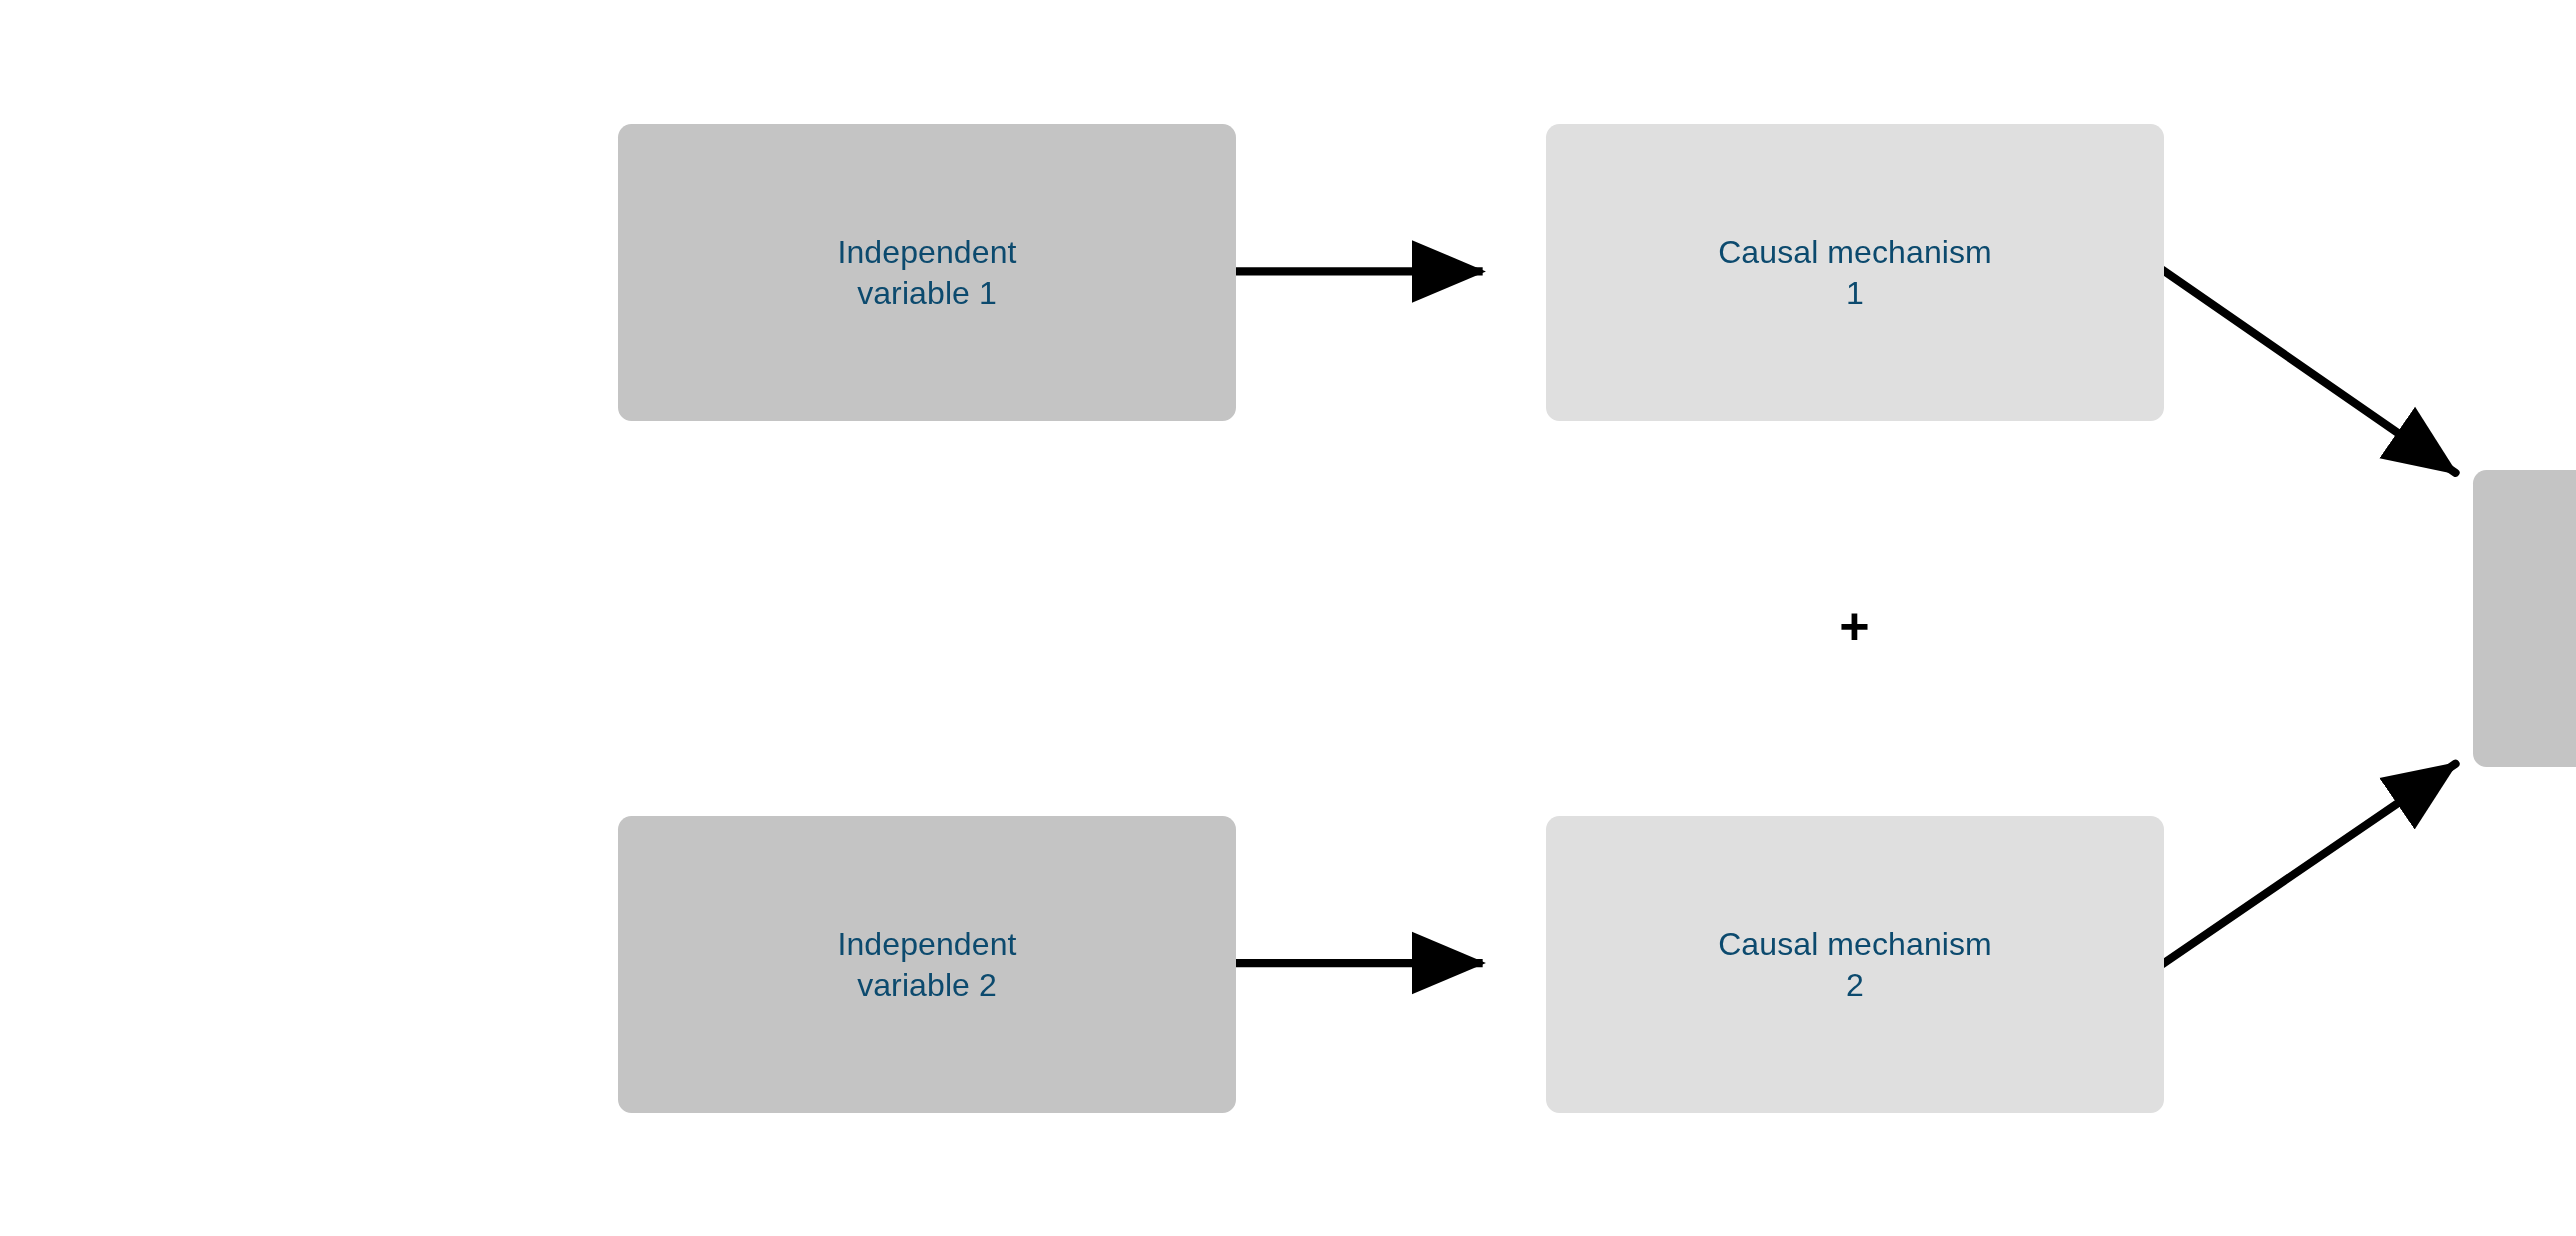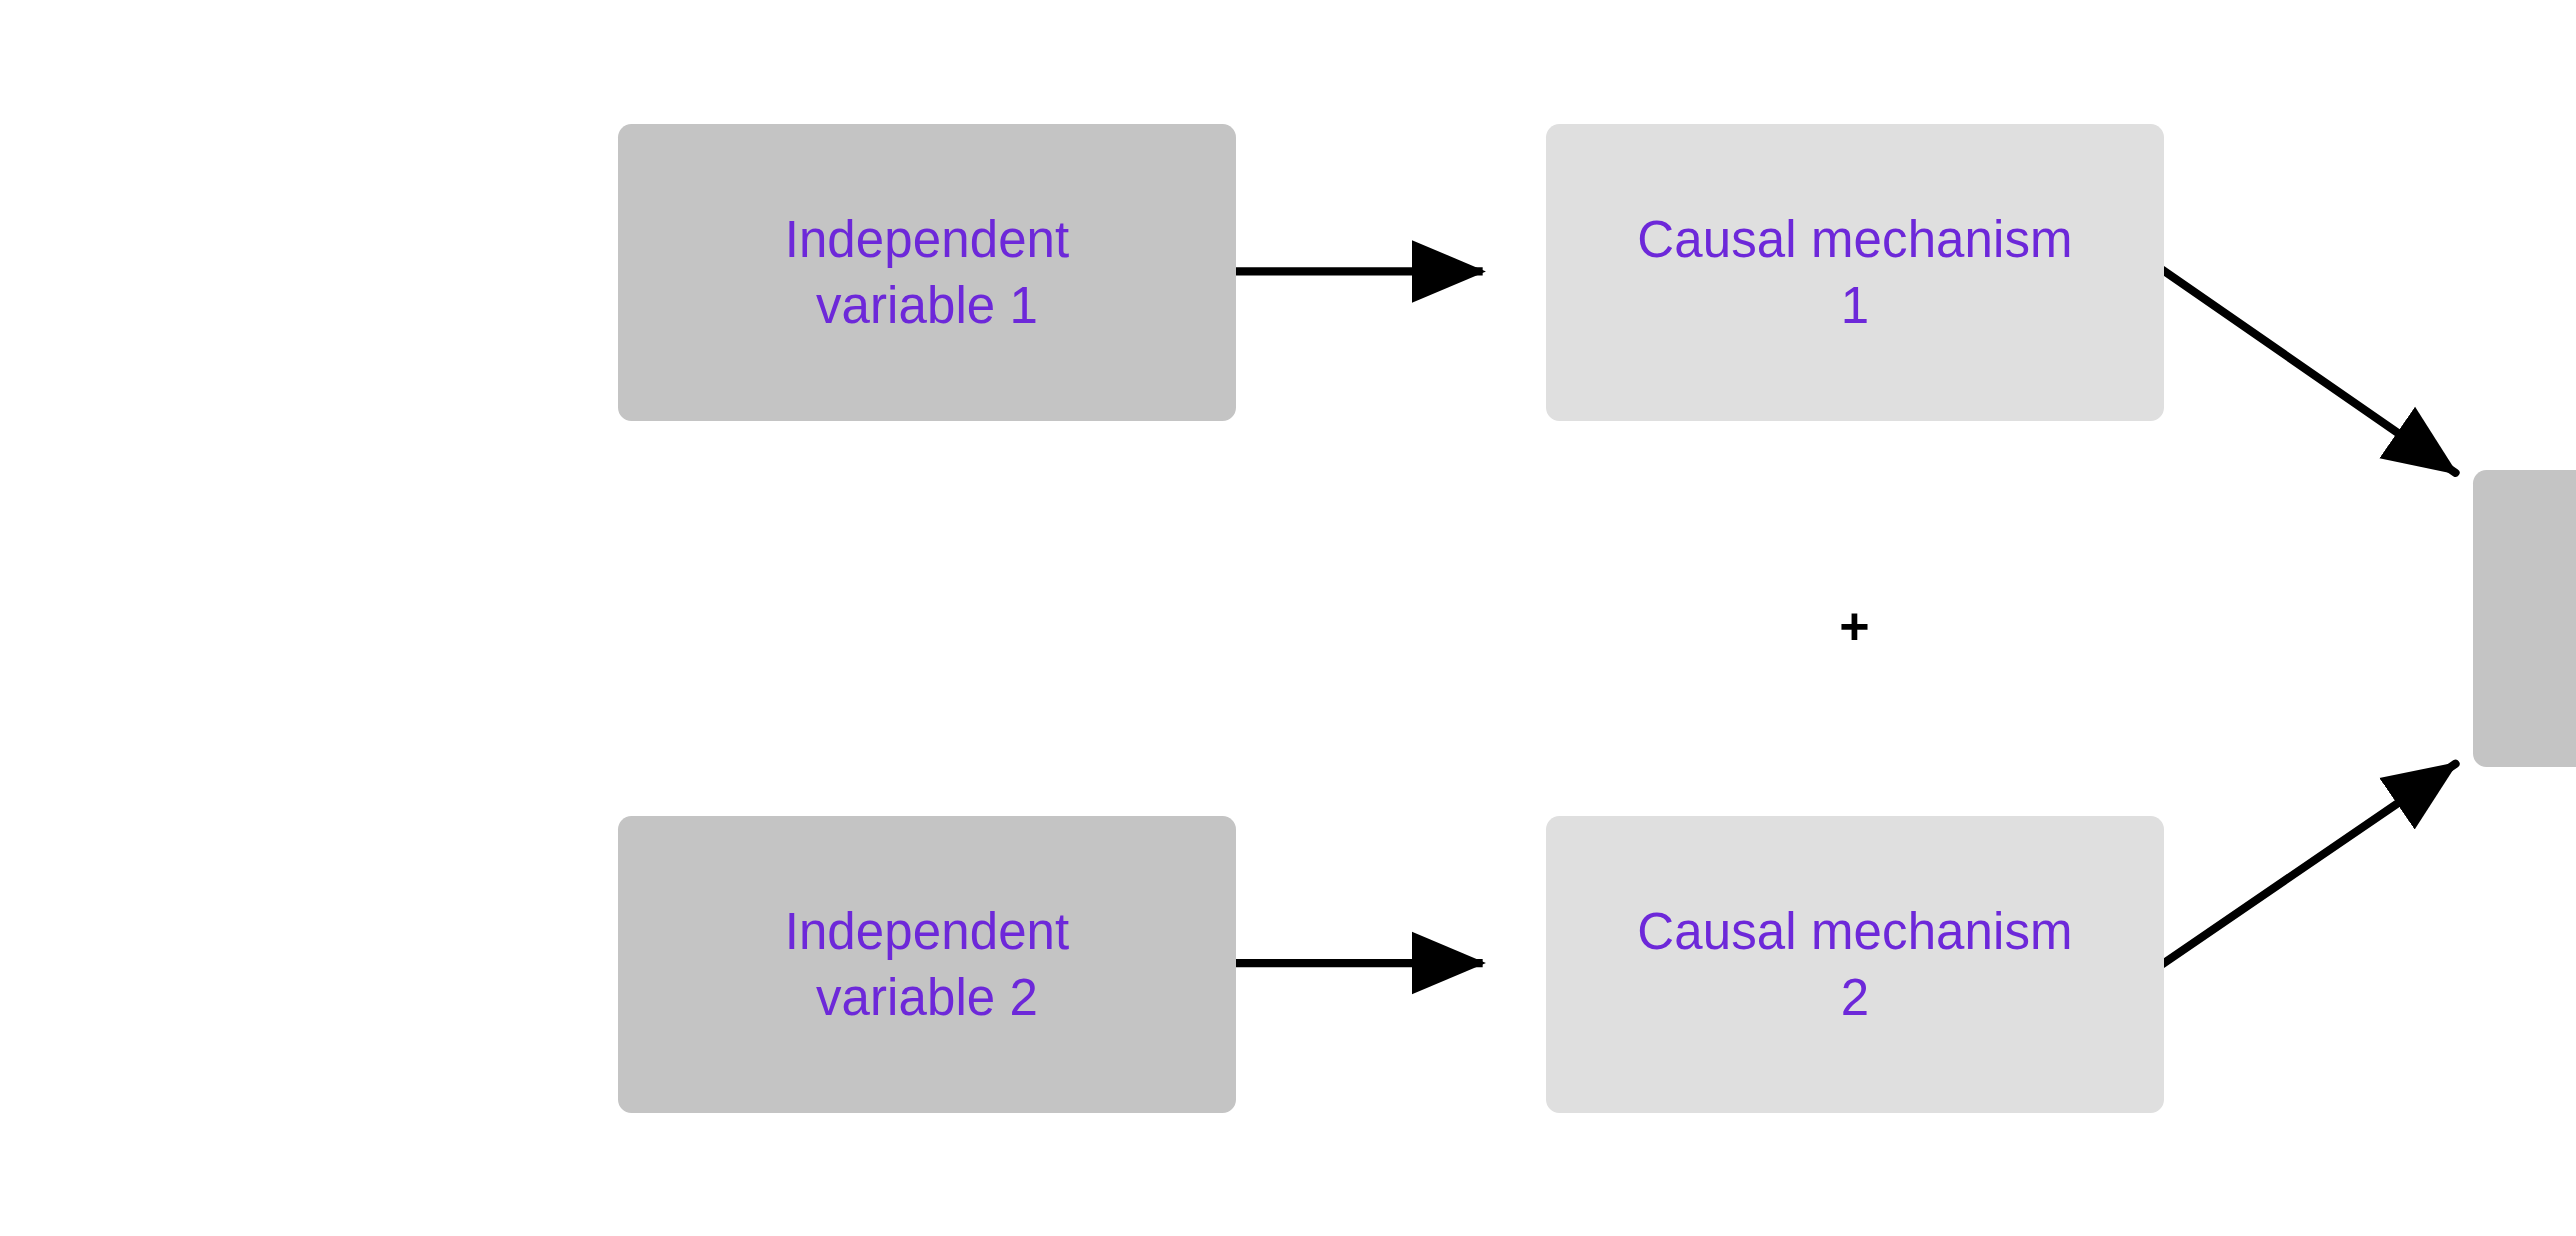--- a/index.html
+++ b/index.html
@@ -18,22 +18,22 @@
     overflow: hidden;
   }
   .node {
     position: absolute;
     box-sizing: border-box;
     border-radius: 13.4px;
     display: flex;
     align-items: center;
     justify-content: center;
     text-align: center;
-    color: #6d28d9;
-    font-size: 51px;
+    color: #0c4a6e;
+    font-size: 32px;
     line-height: 1.28;
     font-weight: 400;
     letter-spacing: 0.1px;
     white-space: pre-line;
     font-family: "Liberation Sans", sans-serif;
   }
   #node-iv1 { left: 618px; top: 124px;  width: 618px; height: 297px; }
   #node-cm1 { left: 1546px; top: 124px;  width: 618px; height: 297px; }
   #node-dv  { left: 2473px; top: 470px;  width: 618px; height: 297px; }
   #node-iv2 { left: 618px; top: 816px; width: 618px; height: 297px; }

